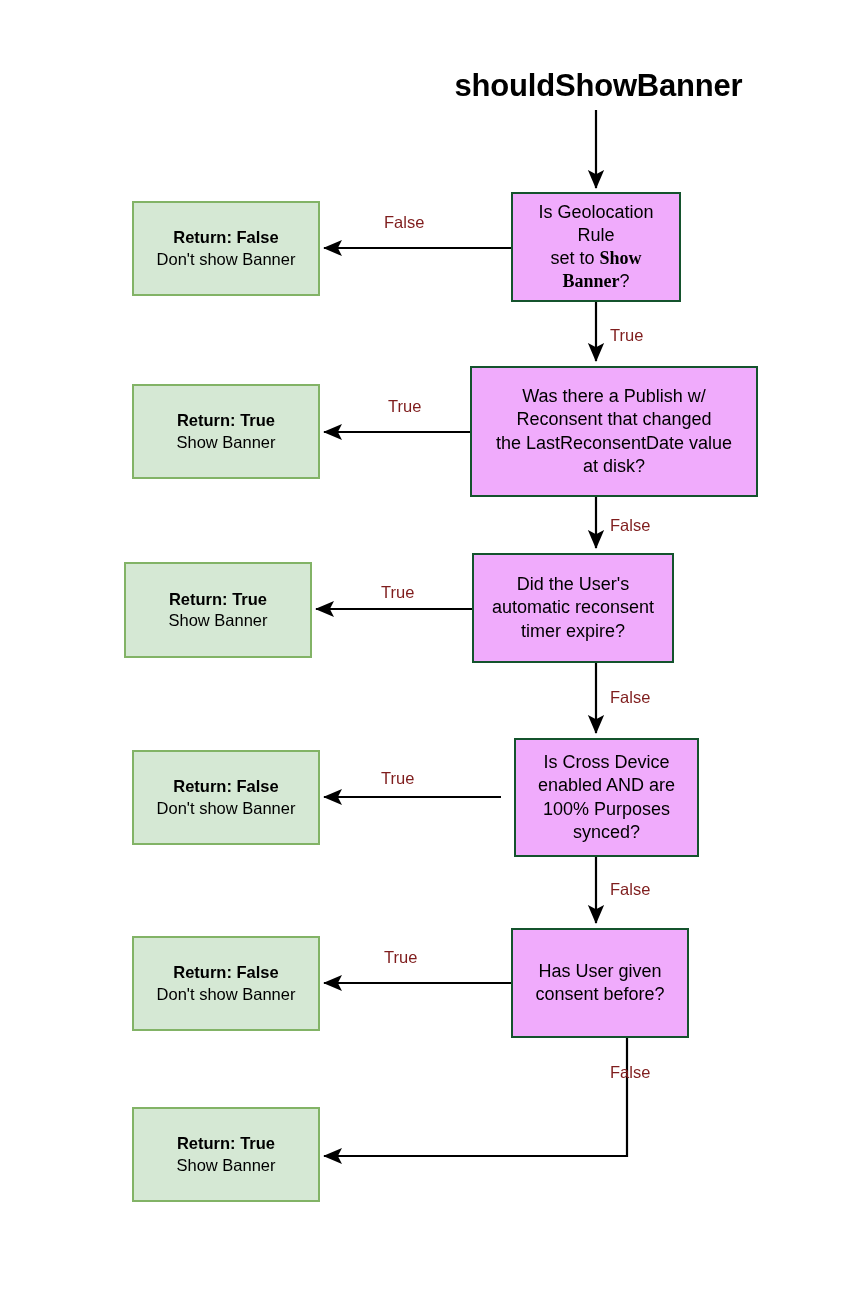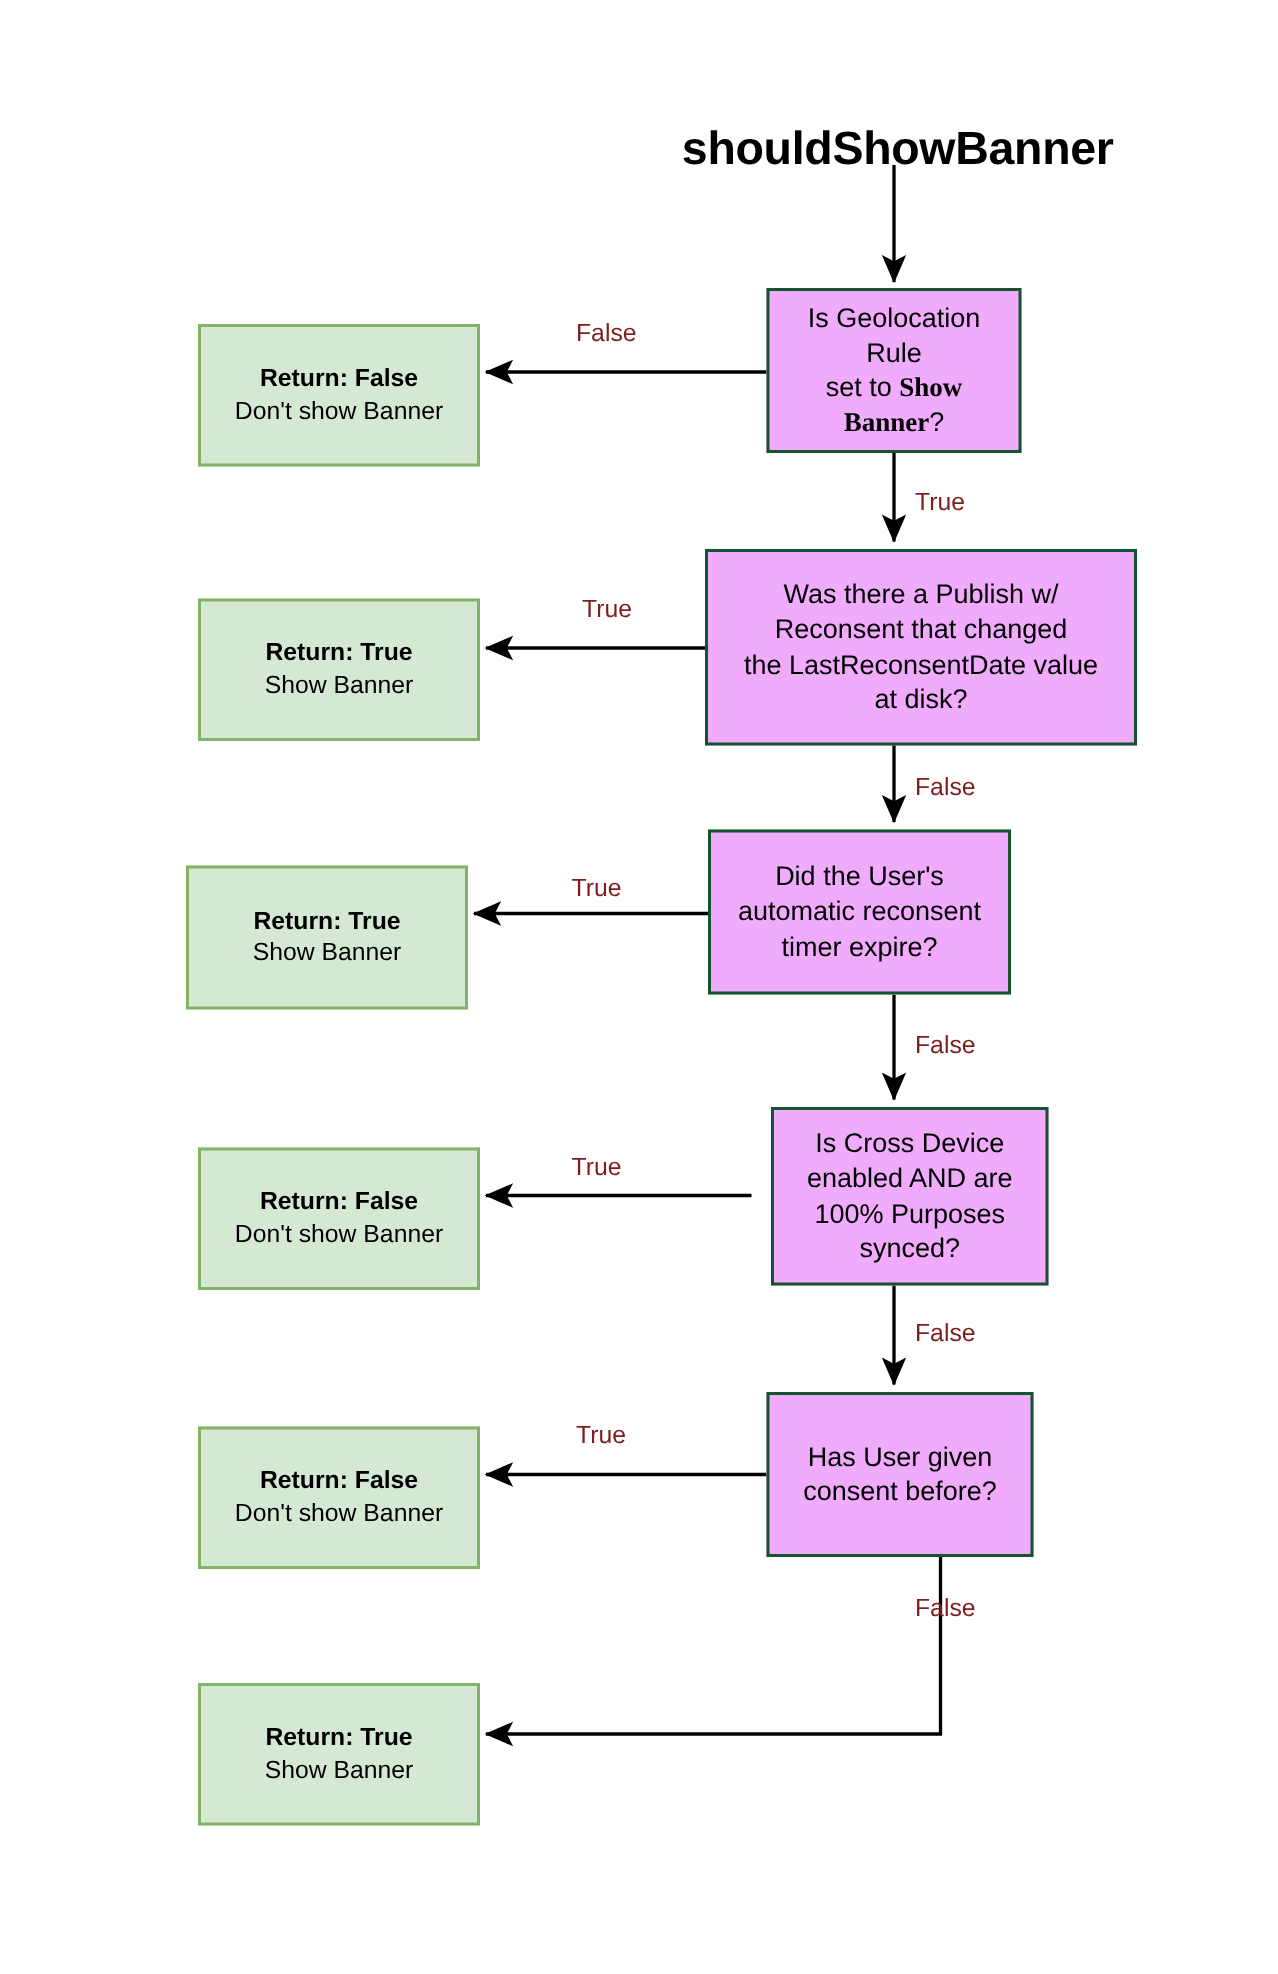--- a/index.html
+++ b/index.html
@@ -39,21 +39,20 @@
   .decision-box {
     background: #f0abfc;
     border: 2px solid #14532d;
     font-size: 18px;
     padding: 2px 6px;
   }
   .result-box {
     background: #d5e8d4;
     border: 2px solid #82b366;
     font-size: 16.5px;
-    margin-top: 15px;
   }
   .result-title {
     font-weight: bold;
     display: block;
   }
   .result-sub {
     font-weight: normal;
     display: block;
   }
   .strong-inline {
@@ -63,21 +62,21 @@
   .edge-label {
     position: absolute;
     font-size: 16.5px;
     color: #7f1d1d;
     white-space: nowrap;
     line-height: 1;
   }
   #page-title {
     position: absolute;
     left: 0;
-    top: 81px;
+    top: 68px;
     width: 852px;
     text-align: center;
     font-size: 31px;
     font-weight: bold;
     letter-spacing: -0.2px;
     padding-left: 345px;
     box-sizing: border-box;
   }
 </style>
 </head>

